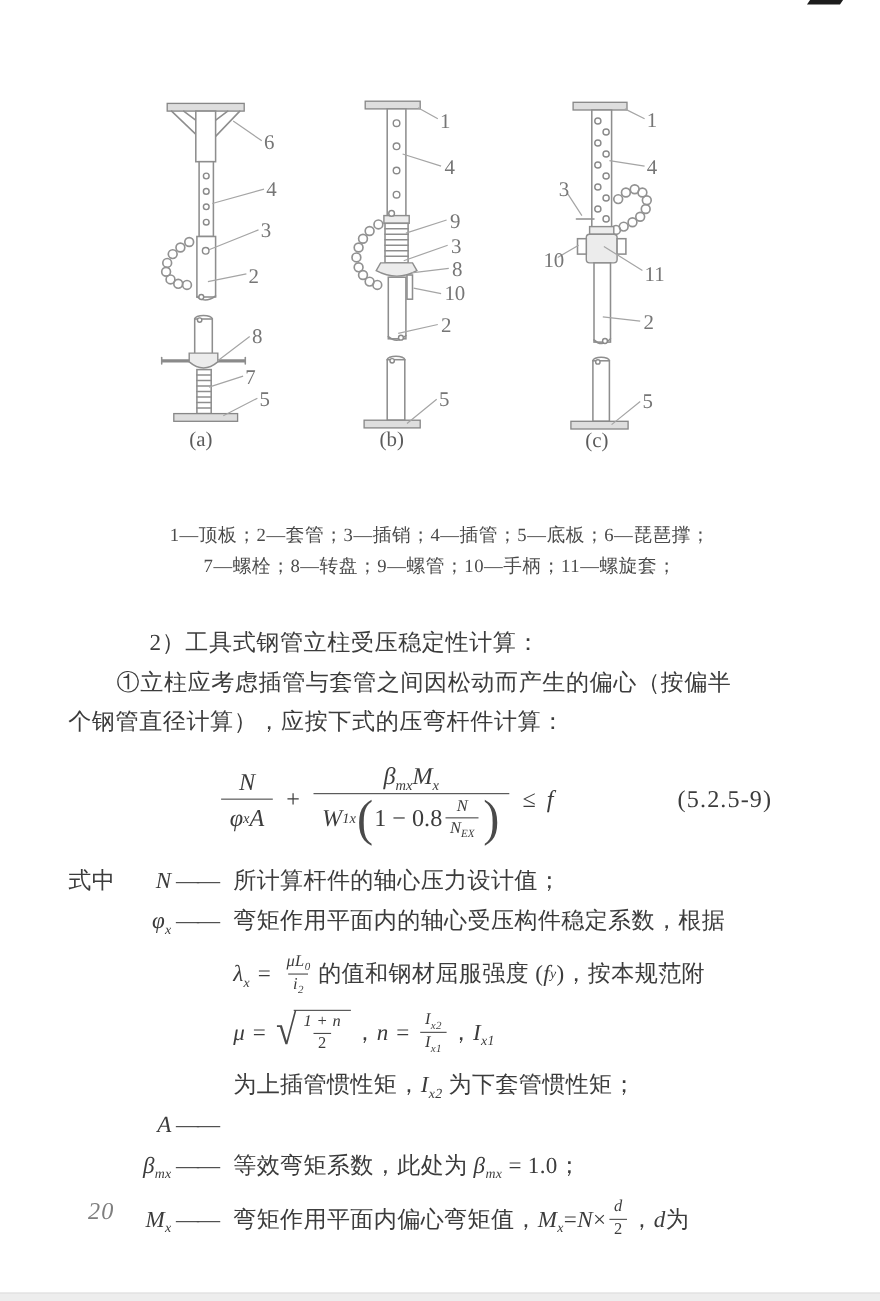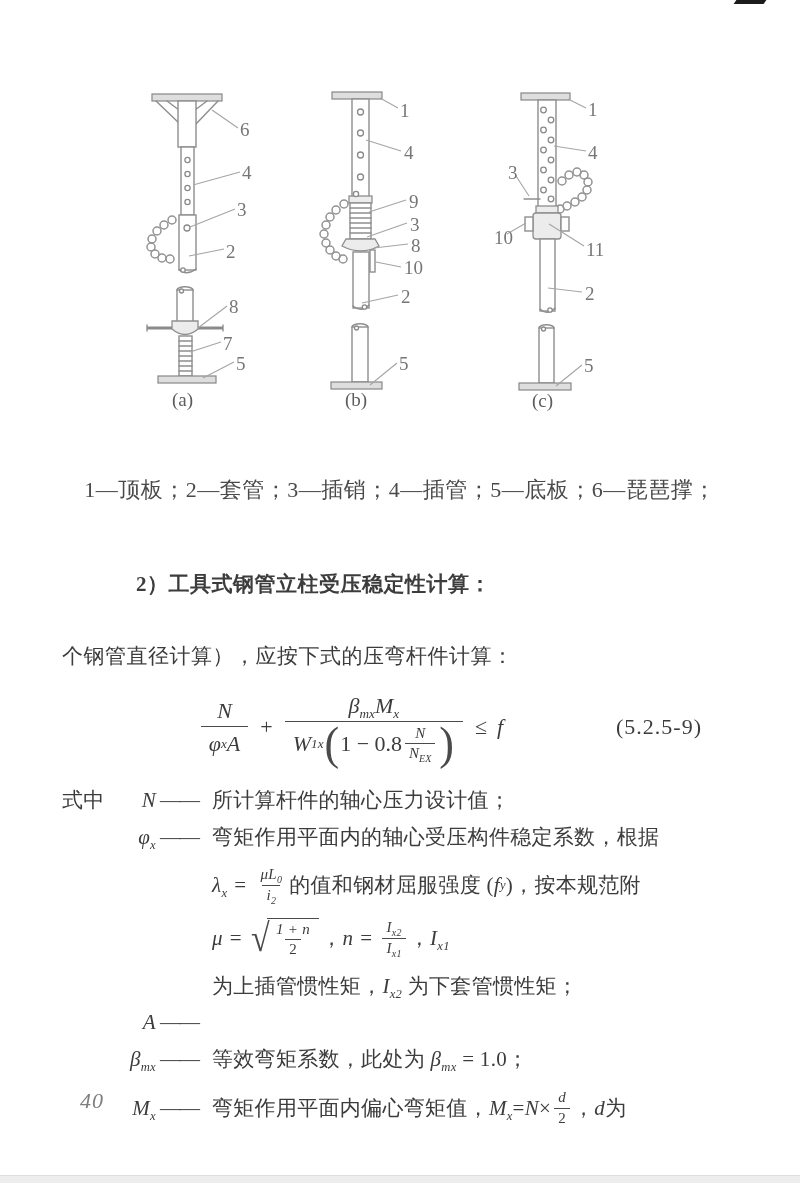--- a/index.html
+++ b/index.html
@@ -26,28 +26,28 @@
   svg .hole{fill:#ffffff;stroke:#8a8a8a;stroke-width:1.3;}
   svg .chain{fill:none;stroke:#929292;stroke-width:1.5;}
   svg .leader{fill:none;stroke:#a5a5a5;stroke-width:1.1;}
   svg .thick{stroke:#8a8a8a;stroke-width:3;}
   .callout{position:absolute;font-size:19px;color:#767676;line-height:1;}
   .subfig{position:absolute;font-size:19px;color:#5c5c5c;line-height:1;}
 
   
   .caption{position:absolute;top:441px;left:0;width:100%;text-align:center;
     font-size:20px;font-weight:bold;color:#343434;letter-spacing:1px;}
-  .legend{position:absolute;left:0;width:100%;text-align:center;font-size:22px;color:#4a4a4a;letter-spacing:.5px;}
+  .legend{position:absolute;left:0;width:100%;text-align:center;font-size:17px;color:#4a4a4a;letter-spacing:.5px;}
   .legend.l1{top:475px;}
   .legend.l2{top:503px;}
   .legend.l3{top:530px;}
 
   
   .textblock{position:absolute;top:566px;left:62px;width:686px;font-size:21px;line-height:36px;color:#3c3c3c;}
-  .heading{margin:0;text-indent:74px;font-weight:700;letter-spacing:.5px;}
+  .heading{margin:0;text-indent:74px;font-weight:400;letter-spacing:.5px;}
   .para{margin:0;letter-spacing:.5px;}
   .para .ind{padding-left:44px;}
 
   .v{font-style:italic;}
   sub{font-size:.6em;font-style:italic;line-height:0;}
 
   
   .equation{position:relative;display:flex;justify-content:center;align-items:center;margin:10px 0 12px;min-height:86px;font-size:22px;}
   .eq-main{display:inline-flex;align-items:center;margin-right:110px;}
   .frac{display:inline-flex;flex-direction:column;align-items:center;margin:0 4px;line-height:1.25;}
@@ -217,24 +217,25 @@
     <span class="callout" style="left:586px;top:240px;">11</span>
     <span class="callout" style="left:585px;top:284px;">2</span>
     <span class="callout" style="left:584px;top:356px;">5</span>
 
     <span class="subfig" style="left:172px;top:390px;">(a)</span>
     <span class="subfig" style="left:345px;top:390px;">(b)</span>
     <span class="subfig" style="left:532px;top:391px;">(c)</span>
   </div>
 
   <div class="legend l1">1—顶板；2—套管；3—插销；4—插管；5—底板；6—琵琶撑；</div>
+  <div class="legend l2">7—螺栓；8—转盘；9—螺管；10—手柄；11—螺旋套；</div>
 
   <div class="textblock">
     <p class="heading">2）工具式钢管立柱受压稳定性计算：</p>
-    <p class="para"><br>
+    <p class="para"><span class="ind">①立柱应考虑插管与套管之间因松动而产生的偏心（按偏半</span><br>
       <span>个钢管直径计算），应按下式的压弯杆件计算：</span></p>
 
     <div class="equation">
       <span class="eq-main">
         <span class="frac">
           <span class="num"><span class="v">N</span></span>
           <span class="den">
               <span class="v">φ</span>
               <sub>x</sub>
               <span class="v">A</span>
@@ -353,15 +354,15 @@
             <span>，</span>
             <span class="v">d</span>
             <span> 为</span>
           </div>
         </div>
       </div>
 
     </div>
   </div>
 
-  <div class="pageno">40</div>
+  <div class="pageno">20</div>
   <div class="bottom-band"></div>
 </div>
 
 </body></html>

